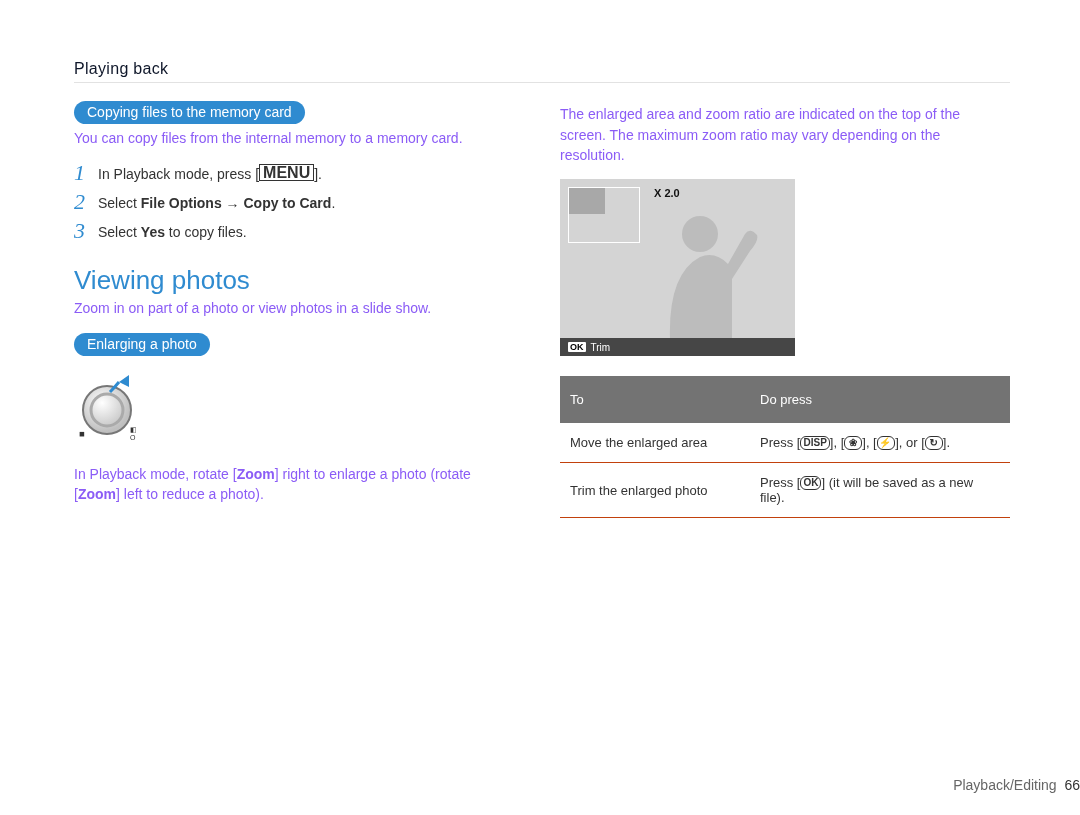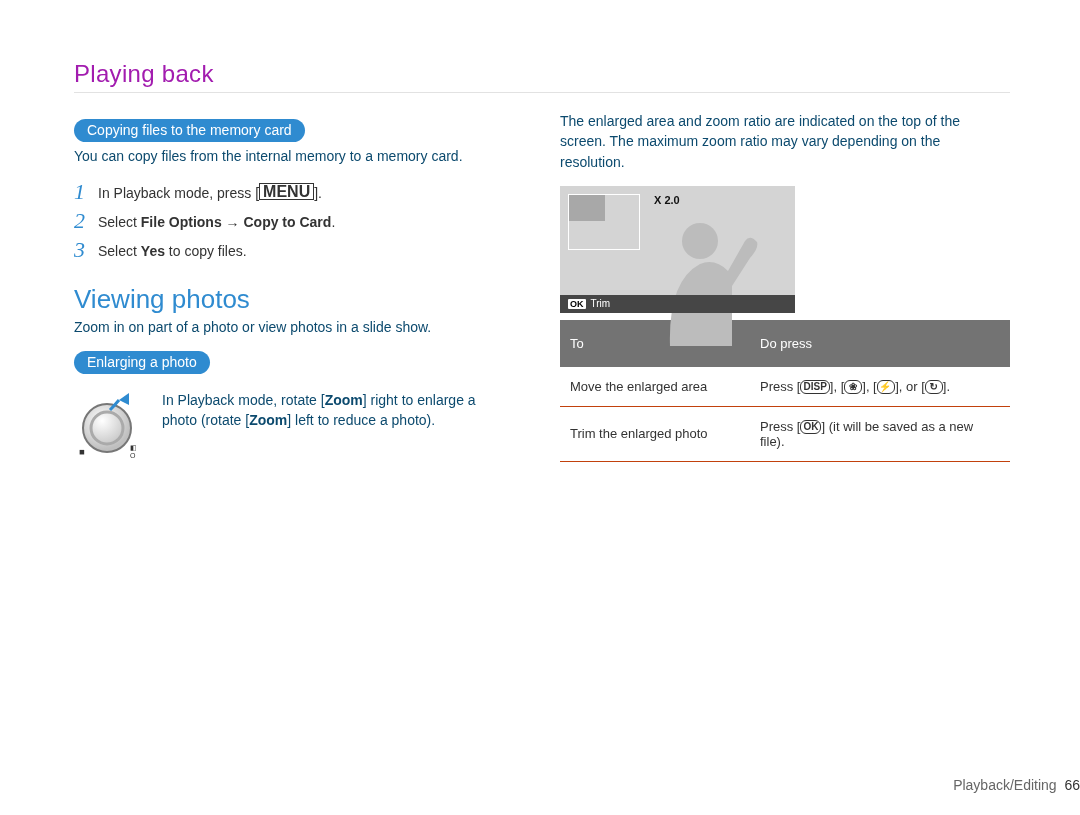--- a/index.html
+++ b/index.html
@@ -1,31 +1,31 @@
 <!DOCTYPE html>
 <html><head>
 <meta charset="utf-8">
 <style>
   html,body{margin:0;padding:0;background:#fff;font-family:Arial,Helvetica,sans-serif;color:#333;}
   .page{width:1080px;height:815px;position:relative;box-sizing:border-box;padding:60px 70px 0 74px;}
-  .section-title{font-size:24px;color:#a21caf;font-weight:300;letter-spacing:0.3px;margin-bottom:4px;}
+  .section-title{font-size:16px;color:#0f172a;font-weight:300;letter-spacing:0.3px;margin-bottom:4px;}
   .rule{border:none;border-top:1px solid #e2e2e2;margin:4px 0 18px 0;}
   .cols{display:flex;gap:36px;align-items:flex-end;}
   .col{flex:1;min-width:0;}
   .pill{display:inline-block;background:#2f8bd0;color:#fff;font-size:14px;border-radius:14px;padding:3px 13px 4px 13px;margin-bottom:4px;}
-  .body{font-size:14px;color:#0c4a6e;line-height:1.45;margin:0 14px 14px 0;}
+  .body{font-size:14px;color:#8b5cf6;line-height:1.45;margin:0 14px 14px 0;}
   ol.steps{list-style:none;padding:0;margin:4px 0 20px 0;}
   ol.steps li{display:flex;align-items:flex-start;margin:6px 0;font-size:14px;}
   ol.steps .num{font-family:Georgia,'Times New Roman',serif;font-style:italic;font-size:22px;color:#2f8bd0;width:24px;flex-shrink:0;line-height:1;}
   ol.steps .txt{line-height:1.5;padding-top:2px;}
   .btnbox{display:inline-block;border:1px solid #333;padding:0 3px;font-weight:bold;font-size:16px;line-height:15px;vertical-align:1px;}
   .h2{font-size:26px;color:#2f8bd0;font-weight:400;margin:22px 0 2px 0;}
-  .zoom-row{display:flex;align-items:flex-start;gap:18px;margin-top:10px;}
+  .zoom-row{display:flex;align-items:flex-start;gap:18px;margin-top:10px;flex-direction:column;}
   .zoom-icon{flex-shrink:0;}
-  .camera-screen{width:235px;height:127px;background:#d4d4d4;margin:2px 0 7px 0;position:relative;}
+  .camera-screen{width:235px;height:177px;background:#d4d4d4;margin:2px 0 20px 0;position:relative;}
   .camera-screen .frame{position:absolute;left:8px;top:8px;width:70px;height:54px;border:1px solid #fff;}
   .camera-screen .mini{position:absolute;left:9px;top:9px;width:36px;height:26px;background:#a8a8a8;}
   .camera-screen .zoomlbl{position:absolute;left:94px;top:8px;color:#111;font-size:11px;font-weight:bold;}
   .camera-screen .trimbar{position:absolute;left:0;bottom:0;right:0;height:18px;background:#464646;color:#fff;font-size:10px;display:flex;align-items:center;padding-left:8px;gap:5px;}
   .camera-screen .okglyph{display:inline-block;background:#fff;color:#000;font-weight:bold;font-size:9px;padding:0 2px;border-radius:1px;}
   table.actions{border-collapse:collapse;width:100%;font-size:13px;}
   table.actions th{background:#737373;color:#fff;font-weight:400;text-align:left;padding:16px 10px;}
   table.actions td{padding:12px 10px;border-bottom:1px solid #c2410c;vertical-align:middle;}
   table.actions td:first-child{color:#333;width:170px;}
   .glyph{display:inline-block;border:1px solid #333;border-radius:6px;font-size:10px;font-weight:bold;line-height:12px;padding:0 2px;vertical-align:1px;min-width:12px;text-align:center;}

